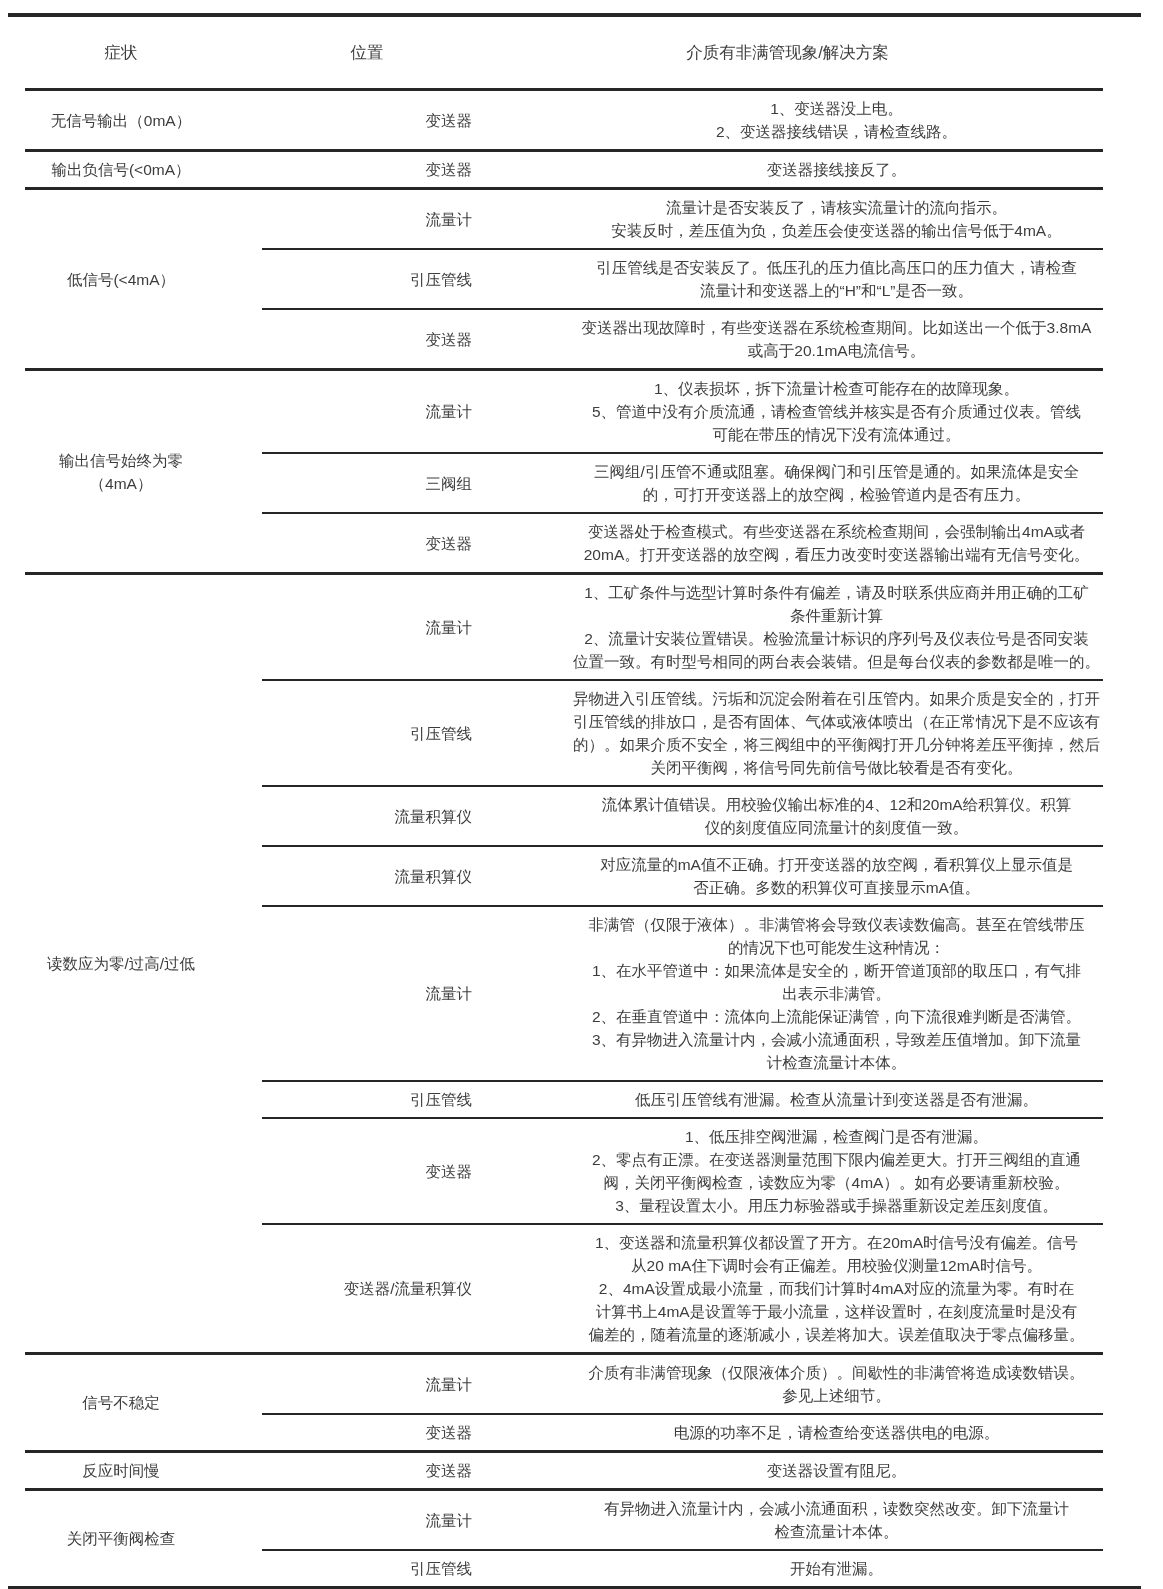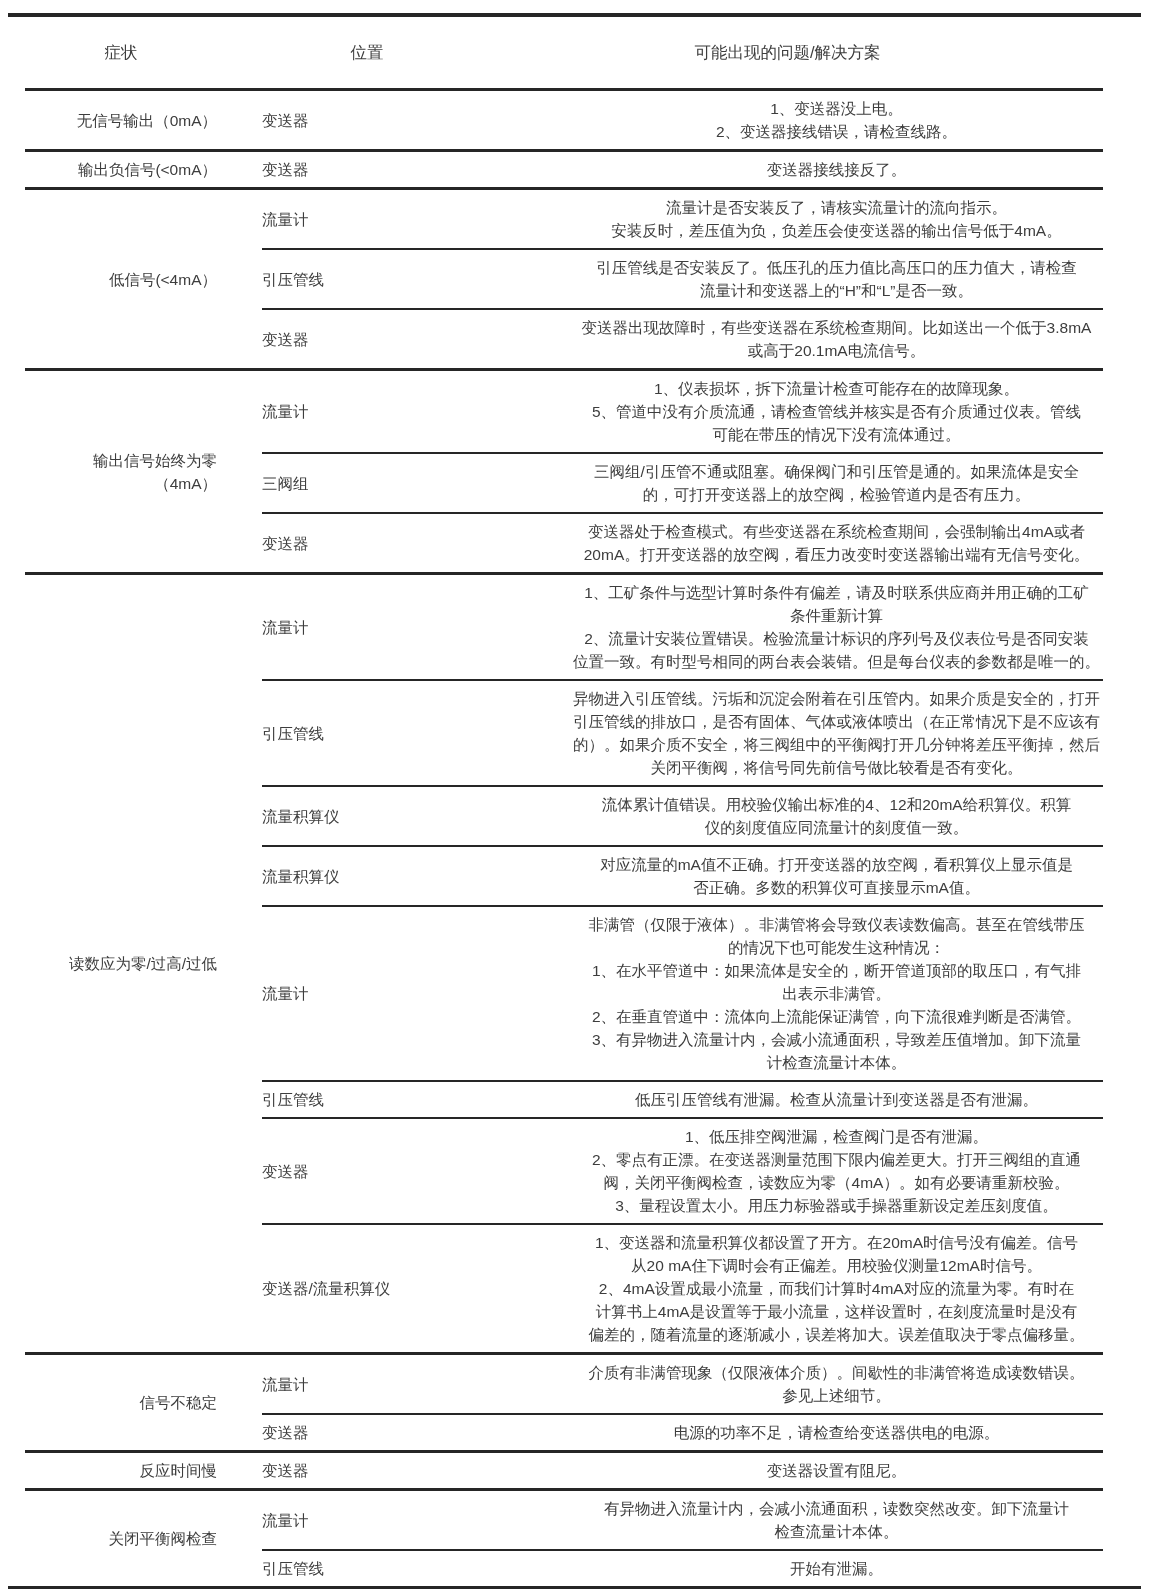--- a/index.html
+++ b/index.html
@@ -52,26 +52,26 @@
     border-bottom: 3px solid #262626;
     padding: 0;
   }
   thead th.h-symptom { padding-right: 45px; }
 
   td {
     vertical-align: middle;
     line-height: 23px;
   }
   td.symptom-cell {
-    text-align: right;
+    text-align: center;
     padding: 6px 45px 6px 0;
     white-space: pre-line;
   }
   td.location-cell {
-    text-align: left;
+    text-align: right;
     padding: 6px 0;
   }
   td.solution-cell {
     text-align: center;
     padding: 6px 0 6px 98px;
     white-space: pre-line;
   }
   tr.group-start > td {
     border-top: 3px solid #262626;
   }
@@ -90,21 +90,21 @@
   <table class="troubleshooting">
     <colgroup>
       <col class="c1">
         <col class="c2">
         <col class="c3">
     </colgroup>
     <thead>
       <tr>
         <th class="h-symptom">症状</th>
         <th>位置</th>
-        <th>可能出现的问题/解决方案</th>
+        <th>介质有非满管现象/解决方案</th>
       </tr>
     </thead>
     <tbody>
 
       <tr class="group-start">
         <td class="symptom-cell">无信号输出（0mA）</td>
         <td class="location-cell">变送器</td>
         <td class="solution-cell">1、变送器没上电。
 2、变送器接线错误，请检查线路。</td>
       </tr>

